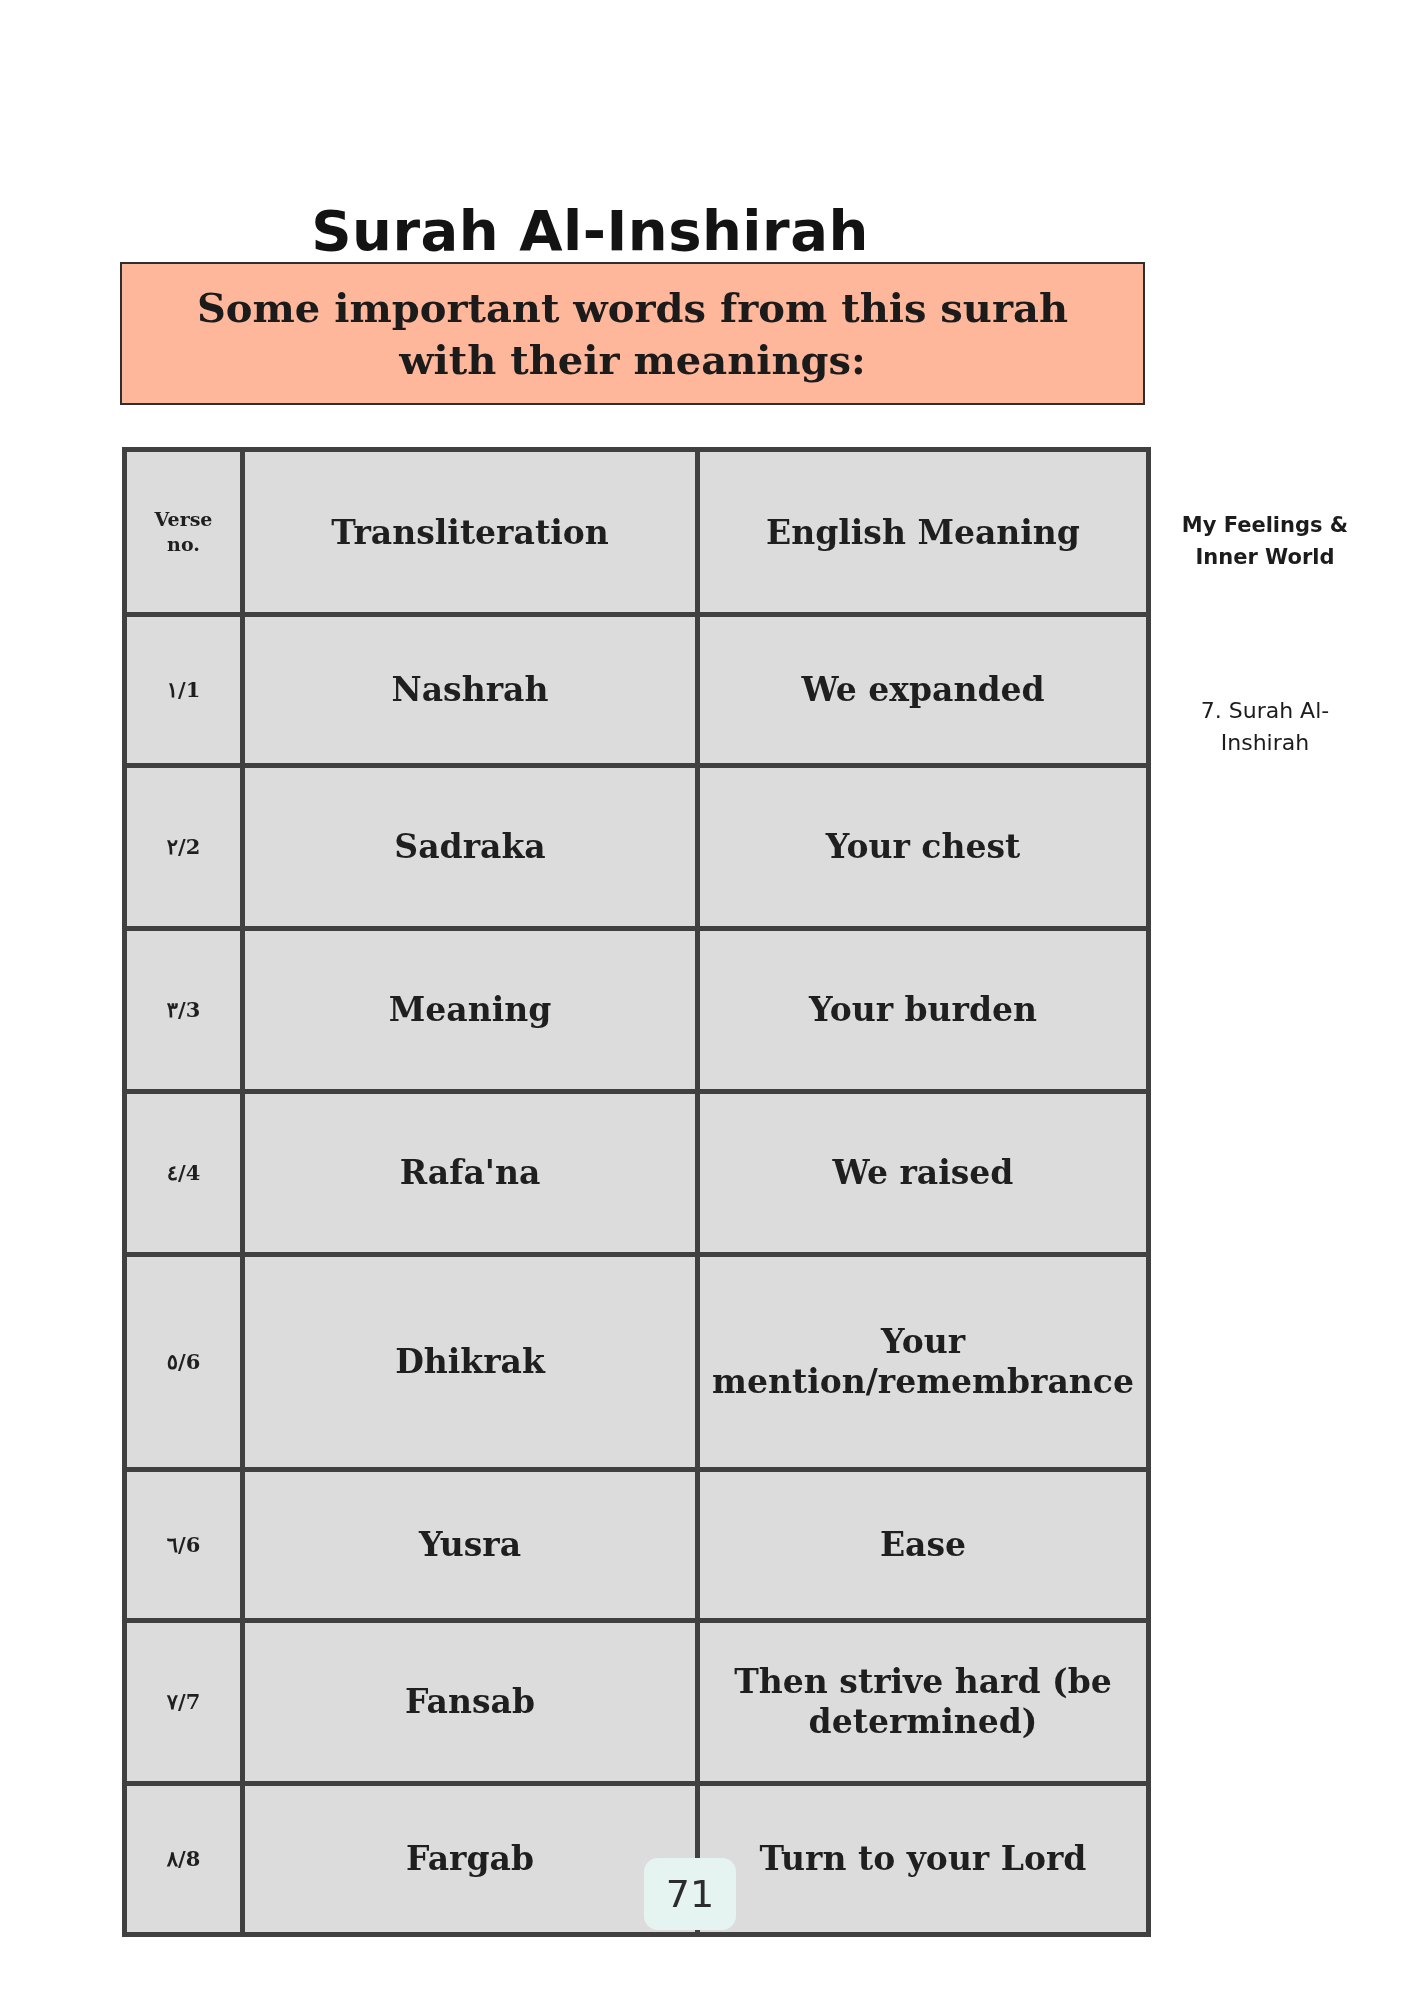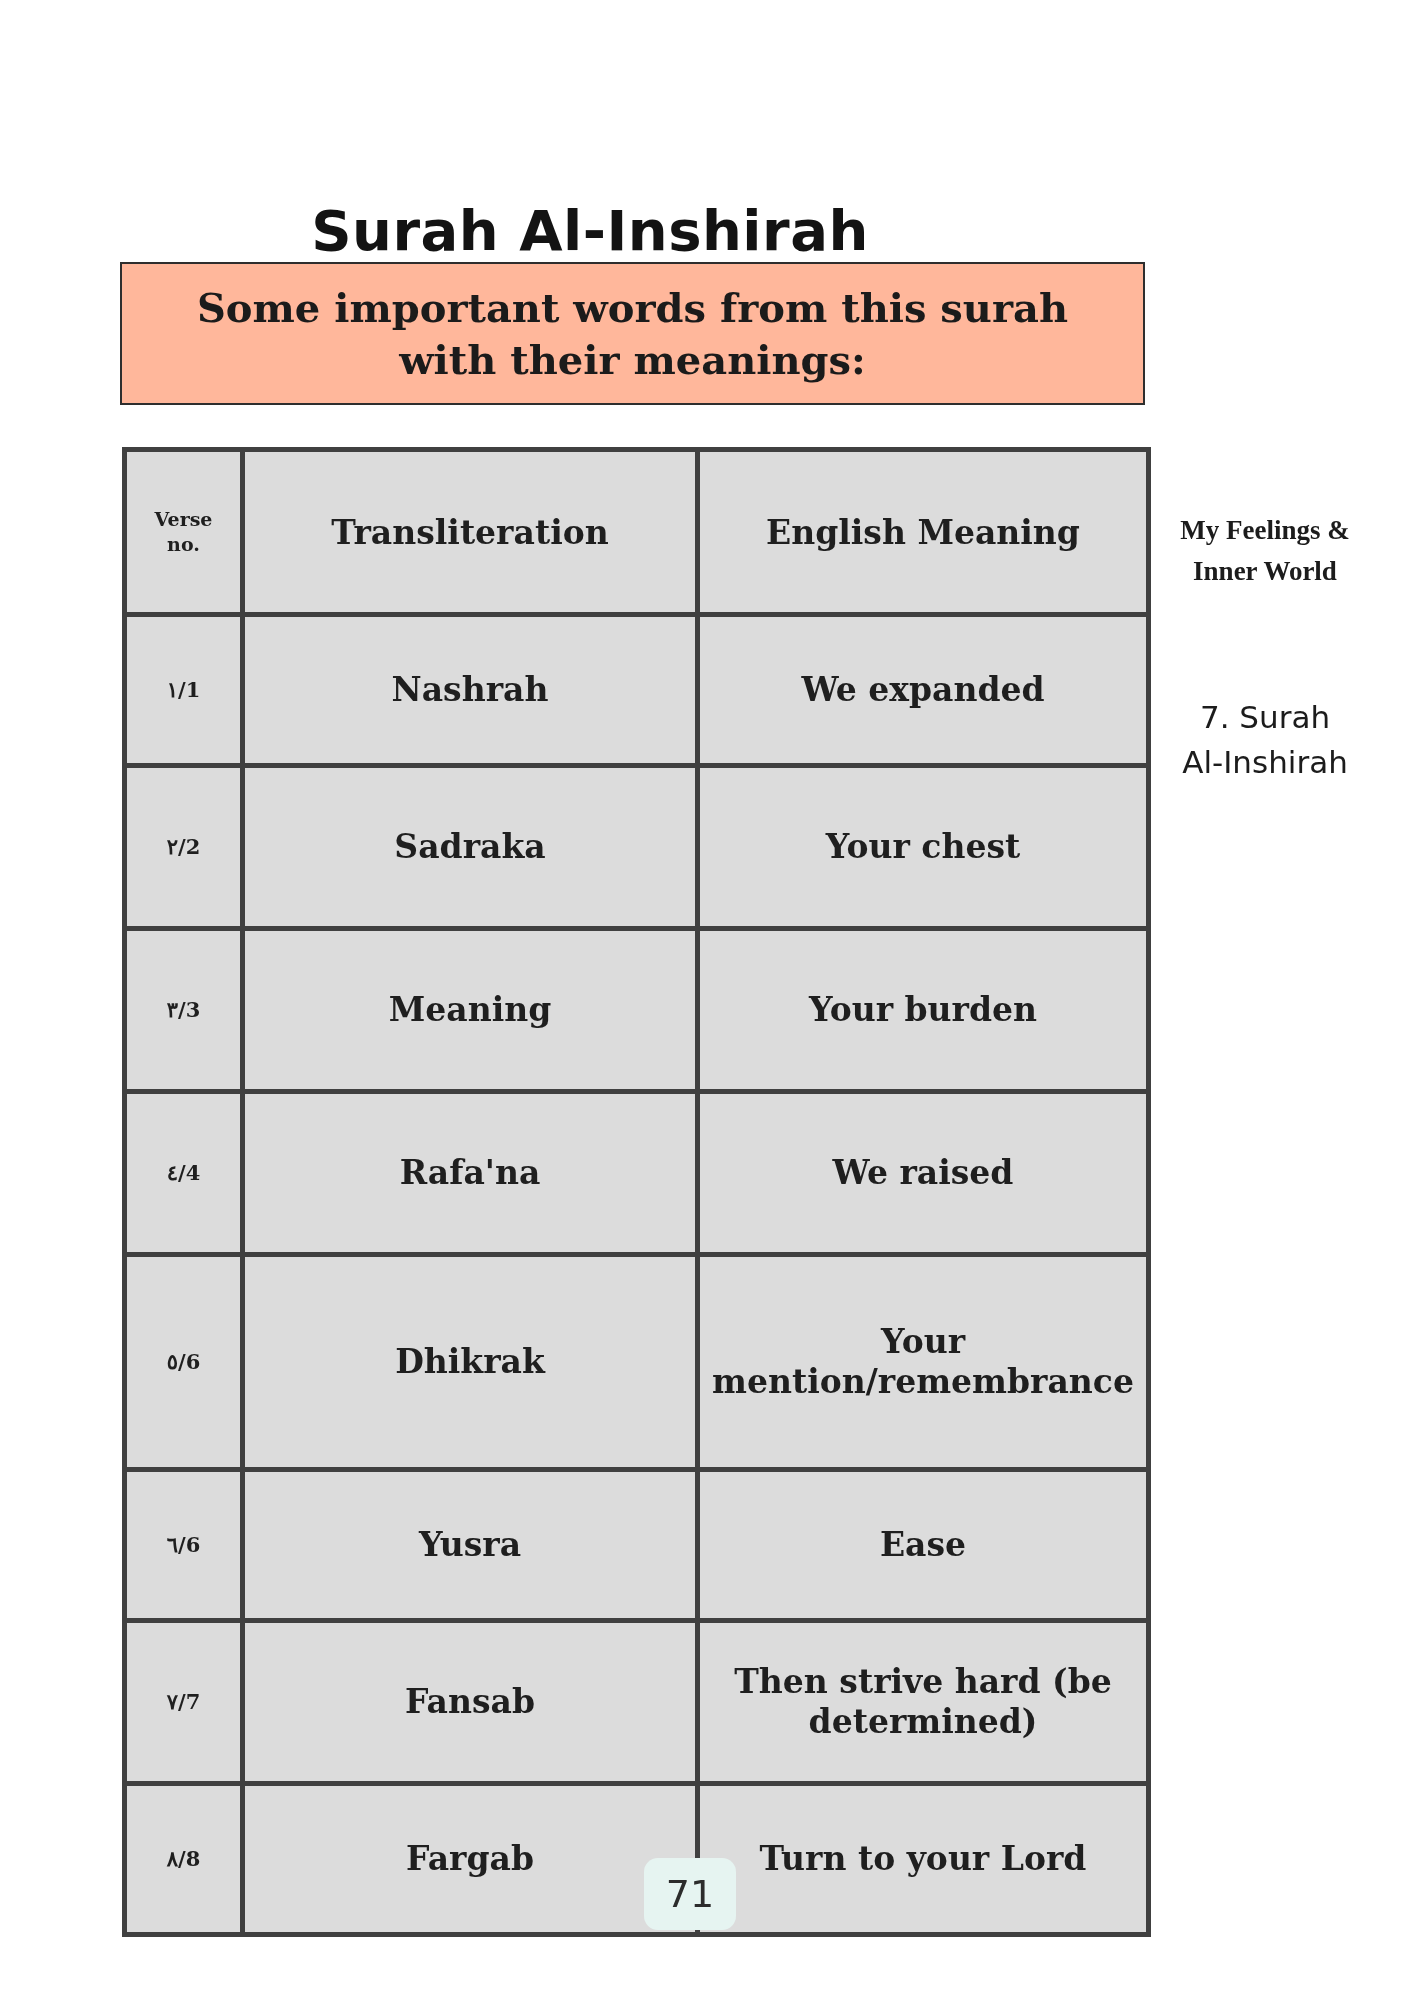--- a/index.html
+++ b/index.html
@@ -107,28 +107,27 @@
   .side-note {
     position: absolute;
     left: 1175px;
     width: 180px;
     text-align: center;
     font-family: "DejaVu Sans", sans-serif;
     color: #1c1c1c;
   }
   .side-note-top {
     top: 510px;
-    font-size: 27px;
+    font-size: 21px;
     font-weight: 700;
     line-height: 1.5;
-    font-family: Liberation Serif, serif;
   }
   .side-note-sub {
     top: 695px;
-    font-size: 31px;
+    font-size: 22px;
     font-weight: 400;
     line-height: 1.45;
   }
 
   
   .page-number {
     position: absolute;
     left: 644px;
     top: 1858px;
     width: 92px;

